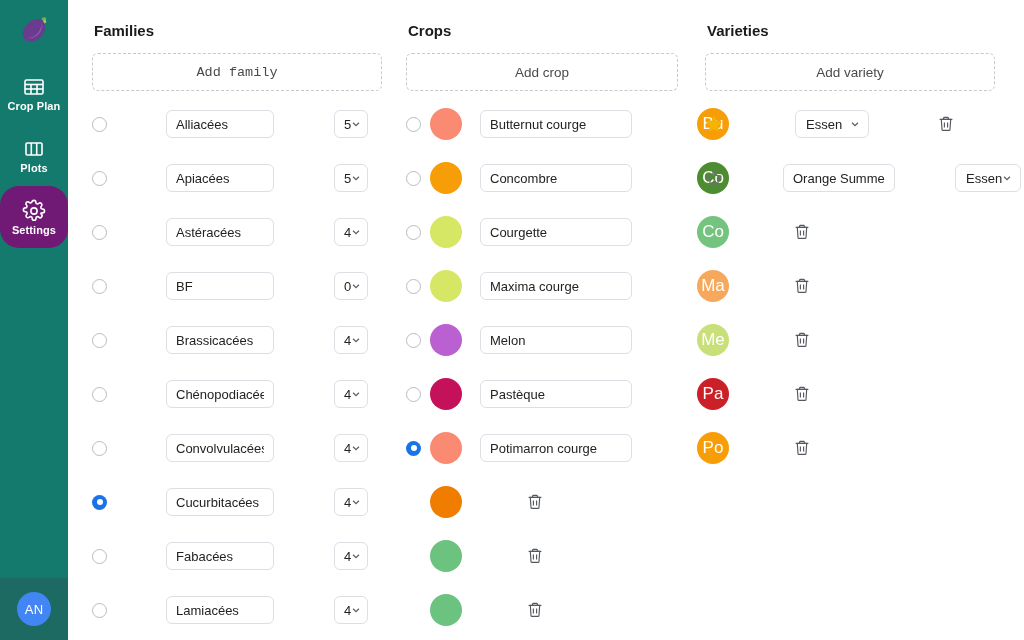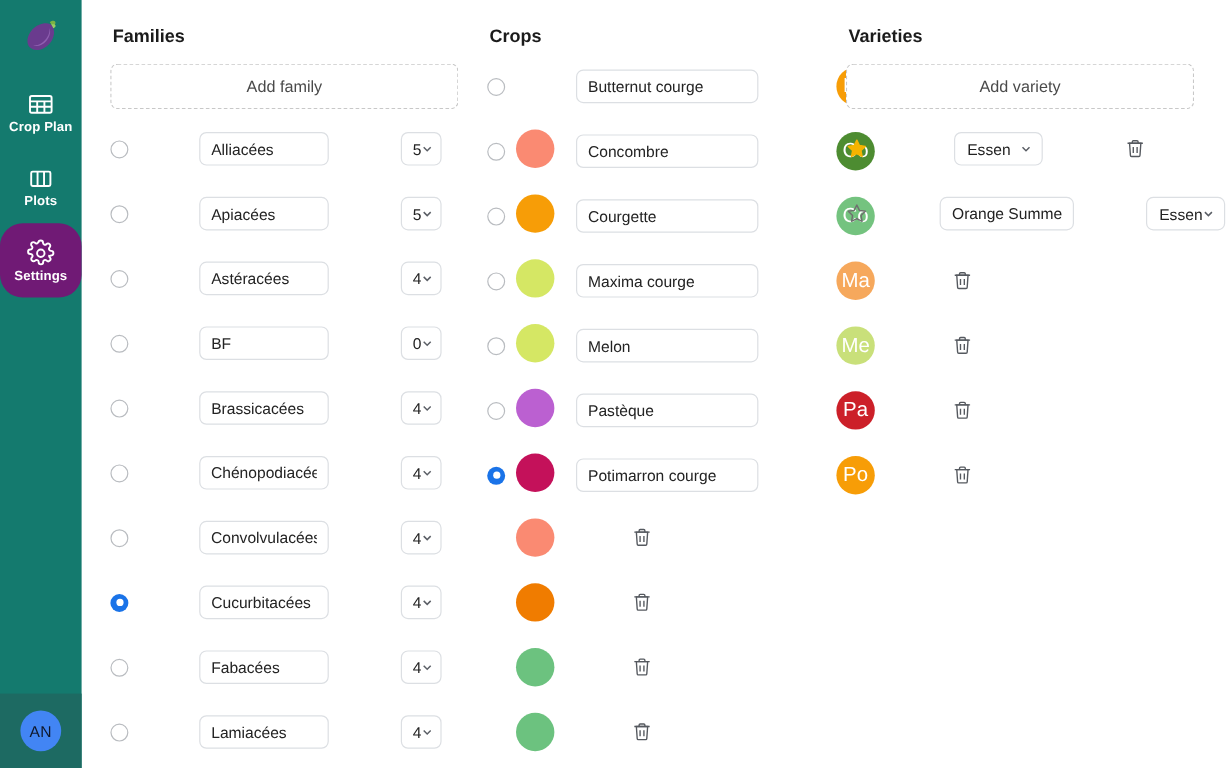--- a/index.html
+++ b/index.html
@@ -36,21 +36,21 @@
     color: #ffffff; font-size: 11px; font-weight: bold;
     letter-spacing: .1px; line-height: 12px;
   }
   .avatar-wrap {
     position: absolute; bottom: 0; left: 0; width: 68px; height: 62px;
     background: #1d6a62;
     display: flex; align-items: center; justify-content: center;
   }
   .avatar {
     width: 34px; height: 34px; border-radius: 50%;
-    background: #4285f4; color: #0f172a;
+    background: #4285f4; color: #ffffff;
     display: flex; align-items: center; justify-content: center;
     font-size: 13px; letter-spacing: .3px;
   }
 
   
   .main { flex: 1; display: flex; padding: 12px; position: relative; }
   .column { position: absolute; top: 0; }
   #col-families  { left: 24px;  width: 320px; }
   #col-crops     { left: 338px; width: 300px; }
   #col-varieties { left: 637px; width: 360px; }
@@ -61,21 +61,21 @@
   }
   .add-btn {
     margin-top: 14px;
     height: 38px; width: 100%;
     border: 1px dashed #c8c8c8; border-radius: 6px;
     background: #ffffff; color: #4a4a4a; font-size: 13.5px;
     font-family: "Liberation Sans", sans-serif;
     display: flex; align-items: center; justify-content: center;
     cursor: pointer;
   }
-  #col-families .add-btn  { width: 290px; }
+  #col-families .add-btn  { width: 290px; font-family: Liberation Mono, monospace; }
   #col-crops .add-btn     { width: 272px; }
   #col-varieties .add-btn { width: 290px; }
 
   .rows { margin-top: 6px; }
   .row {
     display: flex; align-items: center;
     height: 54px;
     gap: 48px;
   }
 
@@ -366,20 +366,21 @@
                 <path d="M6.6 4.4V3.2c0-.5.4-.9.9-.9h3c.5 0 .9.4.9.9v1.2"></path>
                 <path d="M4.3 4.4h9.4l-.7 10c0 .6-.5 1-1 1H6c-.5 0-1-.4-1-1z"></path>
                 <path d="M7.4 7.6v5M10.6 7.6v5"></path>
               </svg></span>
           </div>
         </div>
     </section>
 
     <section class="column" id="col-crops">
       <h2 class="col-title">Crops</h2>
+      <button class="add-btn">Add crop</button>
       <div class="rows" id="crops-rows">
           <div class="row">
             <span class="radio"></span>
             <input class="tinput" type="text" value="Butternut courge" style="">
             <span class="dot label" style="background:#f79d07">Bu</span>
             <span class="trash"><svg width="18" height="18" viewBox="0 0 18 18" fill="none" stroke="#55595f" stroke-width="1.15">
                 <path d="M2.6 4.4h12.8"></path>
                 <path d="M6.6 4.4V3.2c0-.5.4-.9.9-.9h3c.5 0 .9.4.9.9v1.2"></path>
                 <path d="M4.3 4.4h9.4l-.7 10c0 .6-.5 1-1 1H6c-.5 0-1-.4-1-1z"></path>
                 <path d="M7.4 7.6v5M10.6 7.6v5"></path>

